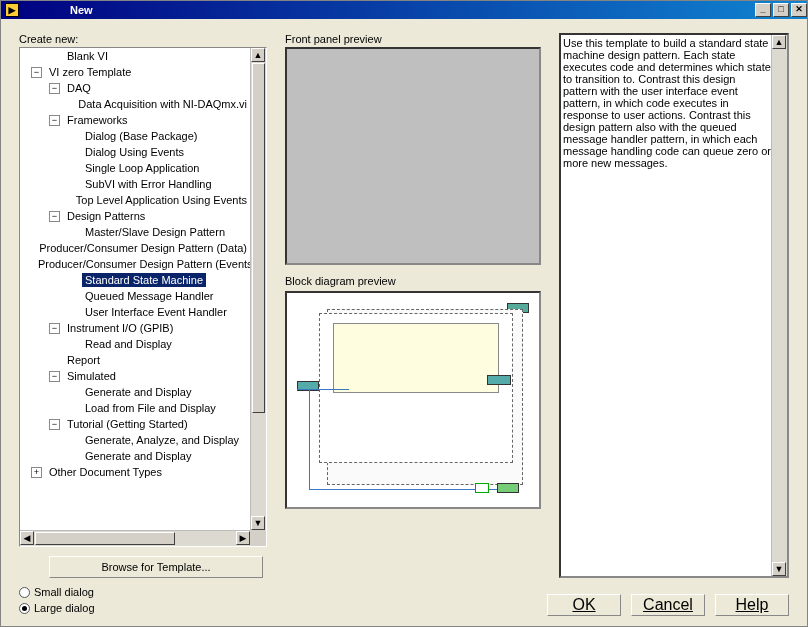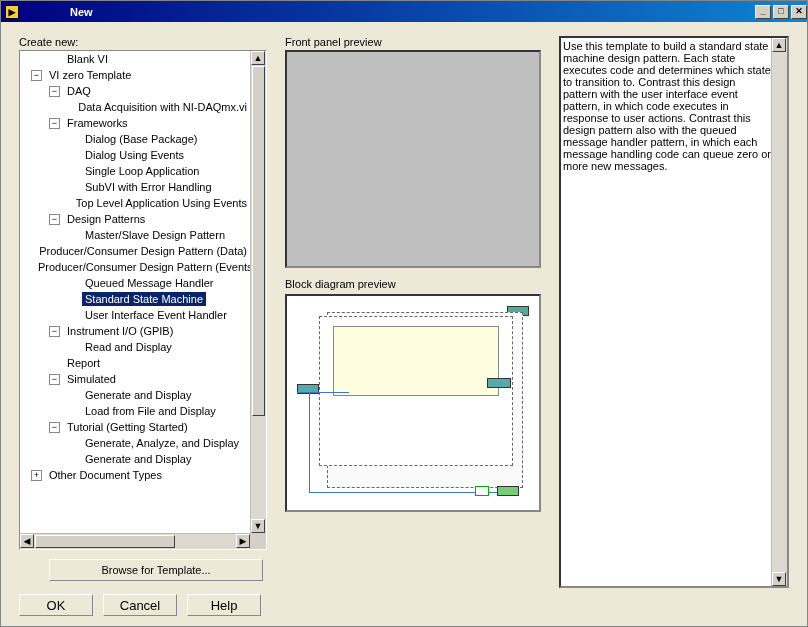--- a/index.html
+++ b/index.html
@@ -169,21 +169,22 @@
   }
   .radio.checked::after { content:""; width:5px; height:5px; background:#000; border-radius:50%; }
 
   .bottom-row { display:flex; align-items:flex-end; justify-content:space-between; padding-top:6px; }
   .dlg-buttons { display:flex; gap:10px; }
   .dlg-btn {
     width: 74px; height: 22px;
     background:#ece9d8;
     border:1px solid #888;
     border-top-color:#fff; border-left-color:#fff;
-    font-size:13px;
+    font-size:16px;
+    text-decoration:underline;
   }
 </style>
 </head>
 <body>
 
 <div class="window">
   <div class="titlebar">
     <div class="icon-box">▶</div>
     <div class="title-text">New</div>
     <div class="win-buttons">
@@ -275,27 +276,27 @@
               <div class="tree-row">
                 <span class="indent"></span>
                 <span class="indent"></span>
                 <span class="dotline"></span>
                 <span class="node-label">Producer/Consumer Design Pattern (Events)</span>
               </div>
               <div class="tree-row">
                 <span class="indent"></span>
                 <span class="indent"></span>
                 <span class="dotline"></span>
+                <span class="node-label selected">Standard State Machine</span>
+              </div>
+              <div class="tree-row">
+                <span class="indent"></span>
+                <span class="indent"></span>
+                <span class="dotline"></span>
                 <span class="node-label">Queued Message Handler</span>
-              </div>
-              <div class="tree-row">
-                <span class="indent"></span>
-                <span class="indent"></span>
-                <span class="dotline"></span>
-                <span class="node-label selected">Standard State Machine</span>
               </div>
               <div class="tree-row">
                 <span class="indent"></span>
                 <span class="indent"></span>
                 <span class="dotline"></span>
                 <span class="node-label">User Interface Event Handler</span>
               </div>
               <div class="tree-row">
                 <span class="indent"></span>
                 <span class="twisty">−</span>
@@ -393,20 +394,30 @@
           <span>Use this template to build a standard state machine design pattern. Each state executes code and determines which state to transition to. Contrast this design pattern with the user interface event pattern, in which code executes in response to user actions. Contrast this design pattern also with the queued message handler pattern, in which each message handling code can queue zero or more new messages.</span>
           <div class="desc-scroll-v">
             <div class="sb-btn" style="top:0;left:0;">▲</div>
             <div class="sb-btn" style="bottom:0;left:0;">▼</div>
           </div>
         </div>
       </div>
     </div>
 
     <div class="bottom-row">
+      <div>
+        <div class="radio-row">
+          <span class="radio" id="radio-small"></span>
+          <span>Small dialog</span>
+        </div>
+        <div class="radio-row">
+          <span class="radio checked" id="radio-large"></span>
+          <span>Large dialog</span>
+        </div>
+      </div>
       <div class="dlg-buttons">
         <button class="dlg-btn">OK</button>
         <button class="dlg-btn">Cancel</button>
         <button class="dlg-btn">Help</button>
       </div>
     </div>
   </div>
 </div>
 
 </body></html>

